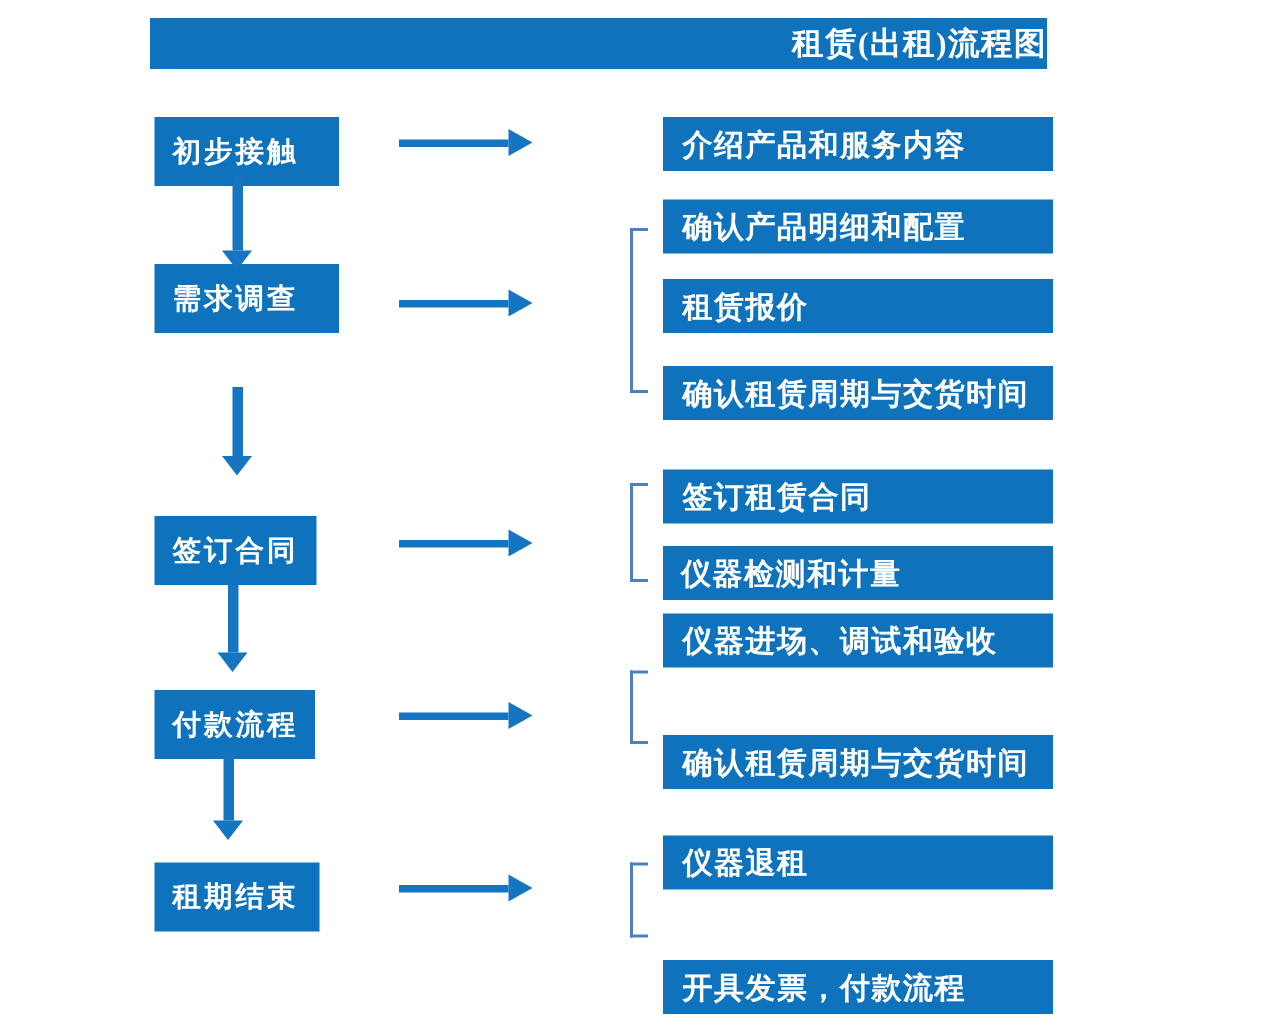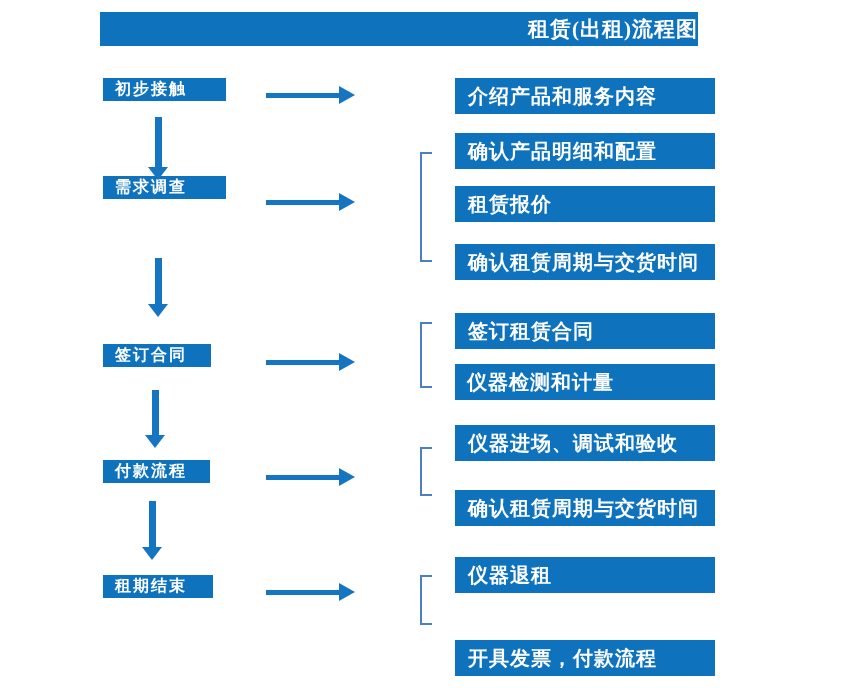--- a/index.html
+++ b/index.html
@@ -28,46 +28,45 @@
     color: #ffffff;
     display: flex;
     align-items: center;
     justify-content: flex-end;
     font-size: 21px;
     letter-spacing: 1px;
   }
   .step-box {
     position: absolute;
     left: 103px;
-    height: 23px;
+    height: 46px;
     background: var(--blue, #0e72bc);
     color: #ffffff;
     display: flex;
     align-items: center;
     padding-left: 12px;
     box-sizing: border-box;
-    font-size: 16px;
+    font-size: 19px;
     letter-spacing: 2px;
     white-space: nowrap;
   }
   .detail-box {
     position: absolute;
     left: 442px;
     width: 260px;
     height: 36px;
     background: var(--blue, #0e72bc);
     color: #ffffff;
     display: flex;
     align-items: center;
     padding-left: 13px;
     box-sizing: border-box;
     font-size: 20px;
     letter-spacing: 1px;
     white-space: nowrap;
-    margin-left: 13px;
   }
   .h-arrow {
     position: absolute;
     left: 266px;
     display: flex;
     align-items: center;
     height: 18px;
   }
   .h-arrow .shaft {
     width: 73px;
@@ -157,21 +156,21 @@
       <span>仪器检测和计量</span>
     </div>
     <div class="bracket" style="top: 322px; height: 66px;"></div>
     <div class="step-box" style="top: 460px; width: 107px;">
       <span>付款流程</span>
     </div>
     <div class="h-arrow" style="top: 468px;">
       <div class="shaft"></div>
       <div class="head"></div>
     </div>
-    <div class="detail-box" style="top: 425px;">
+    <div class="detail-box" style="top: 409px;">
       <span>仪器进场、调试和验收</span>
     </div>
     <div class="detail-box" style="top: 490px;">
       <span>确认租赁周期与交货时间</span>
     </div>
     <div class="bracket" style="top: 447px; height: 49px;"></div>
     <div class="step-box" style="top: 575px; width: 110px;">
       <span>租期结束</span>
     </div>
     <div class="h-arrow" style="top: 583px;">

